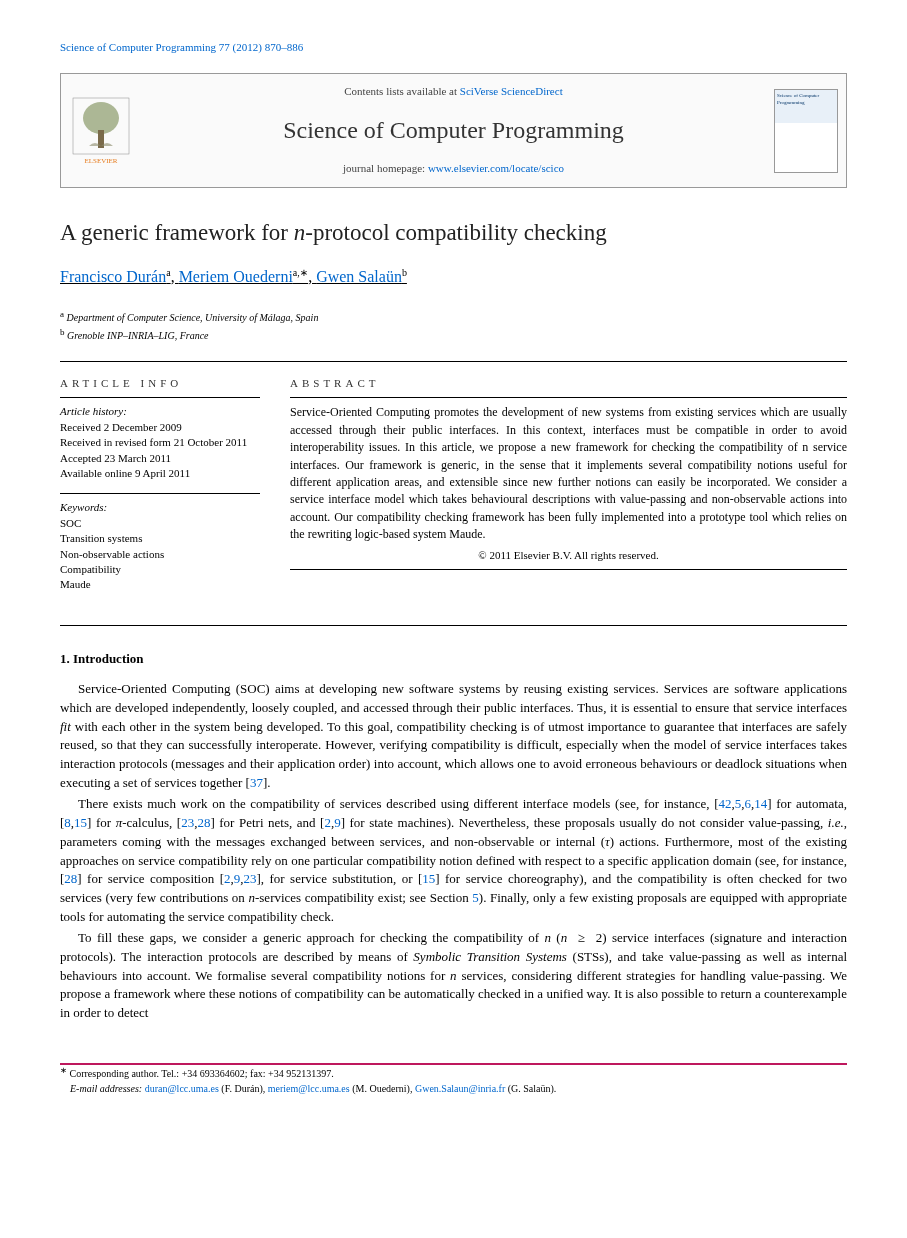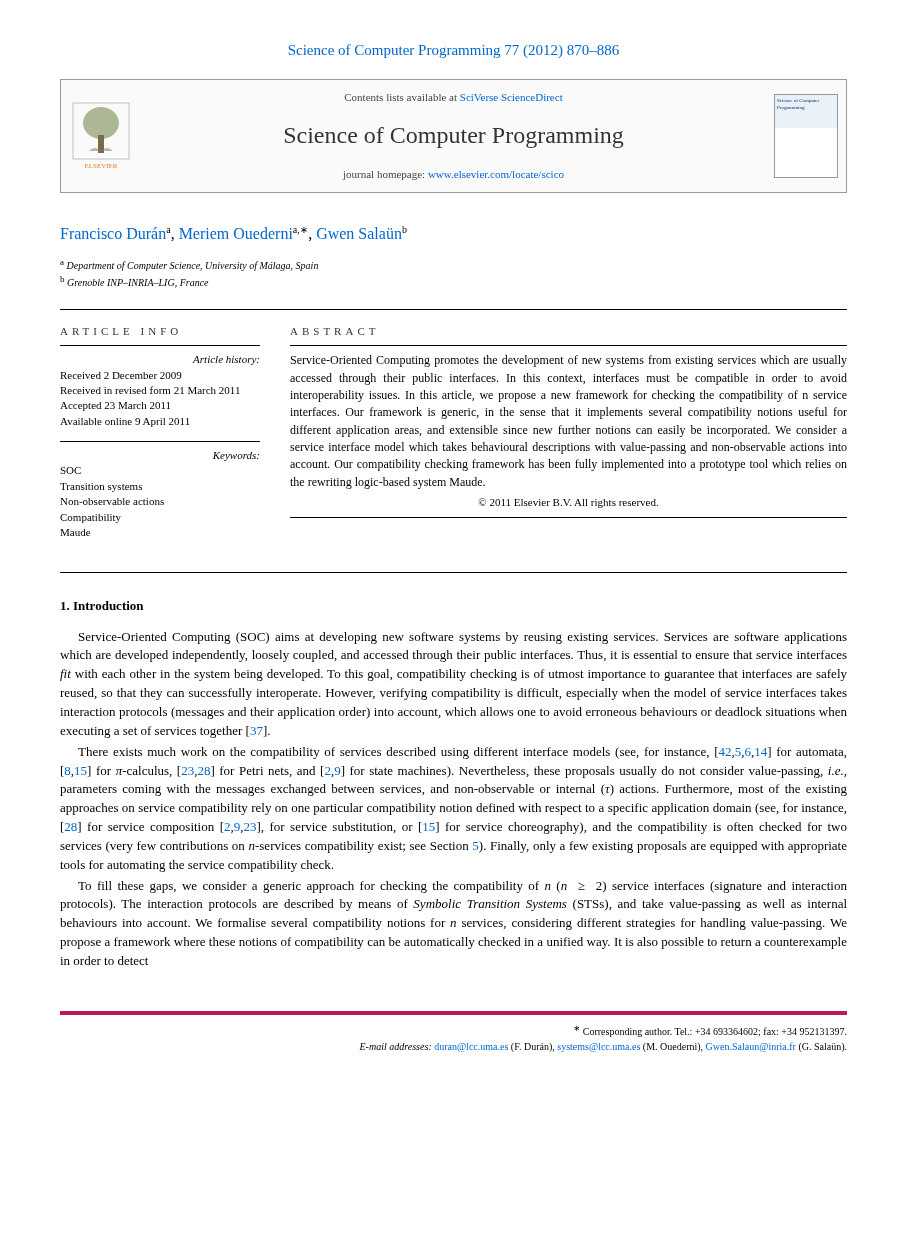--- a/index.html
+++ b/index.html
@@ -9,22 +9,22 @@
     width: 907px;
     margin: 0 auto;
     color: #000;
     font-size: 13px;
     line-height: 1.4;
   }
   .page {
     padding: 40px 60px 40px 60px;
   }
   .top-citation {
-    text-align: center;
-    font-size: 15px;
+    text-align: left;
+    font-size: 11px;
     color: #0066cc;
     margin-bottom: 18px;
   }
   .top-citation a { color: #0066cc; text-decoration: none; }
   .header-box {
     border: 1px solid #999;
     display: flex;
     align-items: stretch;
     margin-bottom: 30px;
     background: #fafafa;
@@ -82,21 +82,22 @@
   }
   .article-title {
     font-size: 23px;
     font-weight: normal;
     margin-bottom: 18px;
     color: #222;
     line-height: 1.3;
   }
   .authors {
     font-size: 16px;
-    margin-bottom: 10px;
+    margin-bottom: 20px;
+    text-decoration: underline;
   }
   .authors a { color: #0066cc; text-decoration: none; }
   .authors sup { font-size: 10px; }
   .affiliations {
     font-size: 10px;
     font-style: italic;
     margin-bottom: 18px;
     line-height: 1.5;
   }
   .affiliations sup { font-style: normal; font-size: 9px; }
@@ -113,21 +114,20 @@
   .info-heading {
     font-size: 11px;
     letter-spacing: 4px;
     text-transform: uppercase;
     color: #333;
   }
   .info-subhead {
     font-size: 11px;
     font-style: italic;
     margin-top: 2px;
-    text-align: right;
   }
   .info-block {
     font-size: 11px;
     line-height: 1.4;
     margin-bottom: 12px;
   }
   .info-divider { border: none; border-top: 1px solid #000; margin: 6px 0; }
   .abstract-col {
     flex: 1;
   }
@@ -149,25 +149,23 @@
   .body-para {
     font-size: 13px;
     text-align: justify;
     line-height: 1.45;
     text-indent: 18px;
     margin-bottom: 2px;
   }
   .body-para a.ref { color: #0066cc; text-decoration: none; }
   .footer-block {
     margin-top: 40px;
-    border-top: 4px solid #be185d;
-    padding-top: 8px;
+    border-top: 2px solid #be185d;
     font-size: 10px;
     line-height: 1.5;
-    text-align: right;
   }
   .footer-block a { color: #0066cc; text-decoration: none; }
   .footer-meta {
     margin-top: 14px;
     font-size: 10px;
     line-height: 1.4;
   }
   .it { font-style: italic; }
 </style>
 </head>
@@ -195,20 +193,21 @@
       <div class="journal-name">Science of Computer Programming</div>
       <div class="homepage-line">
         <span>journal homepage: </span><a>www.elsevier.com/locate/scico</a>
       </div>
     </div>
     <div class="cover-thumb">
       <div class="thumb">Science of Computer Programming</div>
     </div>
   </div>
 
+  <h1 class="article-title">A generic framework for <span class="it">n</span>-protocol compatibility checking</h1>
 
   <div class="authors">
     <a>Francisco Durán</a><sup>a</sup>,
     <a>Meriem Ouederni</a><sup>a,∗</sup>,
     <a>Gwen Salaün</a><sup>b</sup>
   </div>
 
   <div class="affiliations">
     <div><sup>a</sup> <span>Department of Computer Science, University of Málaga, Spain</span></div>
     <div><sup>b</sup> <span>Grenoble INP–INRIA–LIG, France</span></div>
@@ -216,21 +215,21 @@
 
   <hr class="divider">
 
   <div class="info-abstract">
     <div class="article-info">
       <div class="info-heading">ARTICLE INFO</div>
       <hr class="info-divider">
       <div class="info-block">
         <div class="info-subhead">Article history:</div>
         <div>Received 2 December 2009</div>
-        <div>Received in revised form 21 March 2011</div>
+        <div>Received in revised form 21 October 2011</div>
         <div>Accepted 23 March 2011</div>
         <div>Available online 9 April 2011</div>
       </div>
       <hr class="info-divider">
       <div class="info-block">
         <div class="info-subhead">Keywords:</div>
         <div>SOC</div>
         <div>Transition systems</div>
         <div>Non-observable actions</div>
         <div>Compatibility</div>
@@ -256,17 +255,17 @@
 
   <p class="body-para">To fill these gaps, we consider a generic approach for checking the compatibility of <span class="it">n</span> (<span class="it">n</span> &nbsp;≥&nbsp; 2) service interfaces (signature and interaction protocols). The interaction protocols are described by means of <span class="it">Symbolic Transition Systems</span> (STSs), and take value-passing as well as internal behaviours into account. We formalise several compatibility notions for <span class="it">n</span> services, considering different strategies for handling value-passing. We propose a framework where these notions of compatibility can be automatically checked in a unified way. It is also possible to return a counterexample in order to detect</p>
 
   <div class="footer-block">
     <div>
       <sup>∗</sup> <span>Corresponding author. Tel.: +34 693364602; fax: +34 952131397.</span>
     </div>
     <div>
       &nbsp;&nbsp;&nbsp;&nbsp;<span class="it">E-mail addresses:</span>
       <a>duran@lcc.uma.es</a> <span>(F. Durán)</span>,
-      <a>systems@lcc.uma.es</a> <span>(M. Ouederni)</span>,
+      <a>meriem@lcc.uma.es</a> <span>(M. Ouederni)</span>,
       <a>Gwen.Salaun@inria.fr</a> <span>(G. Salaün)</span>.
     </div>
   </div>
 </div>
 
 </body></html>

